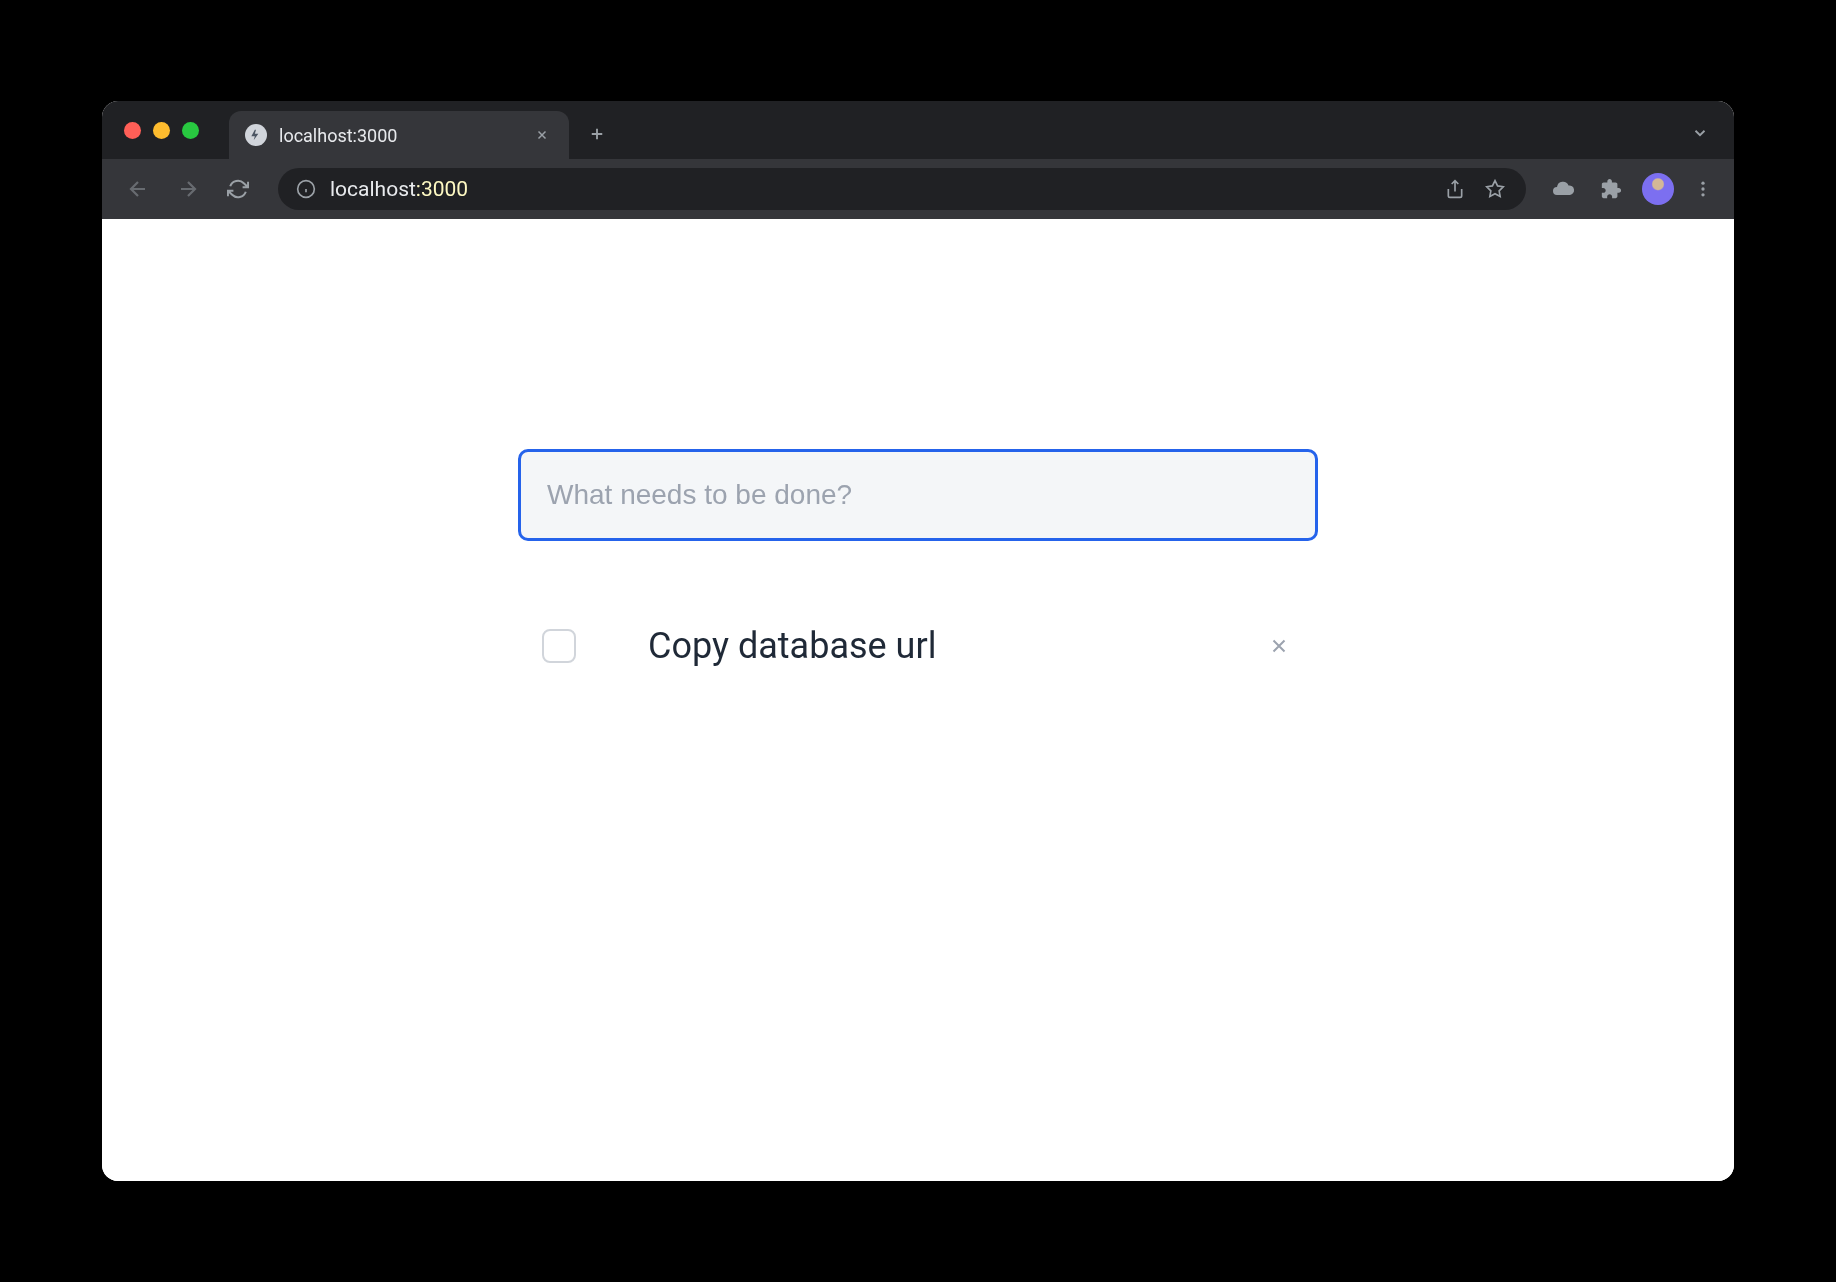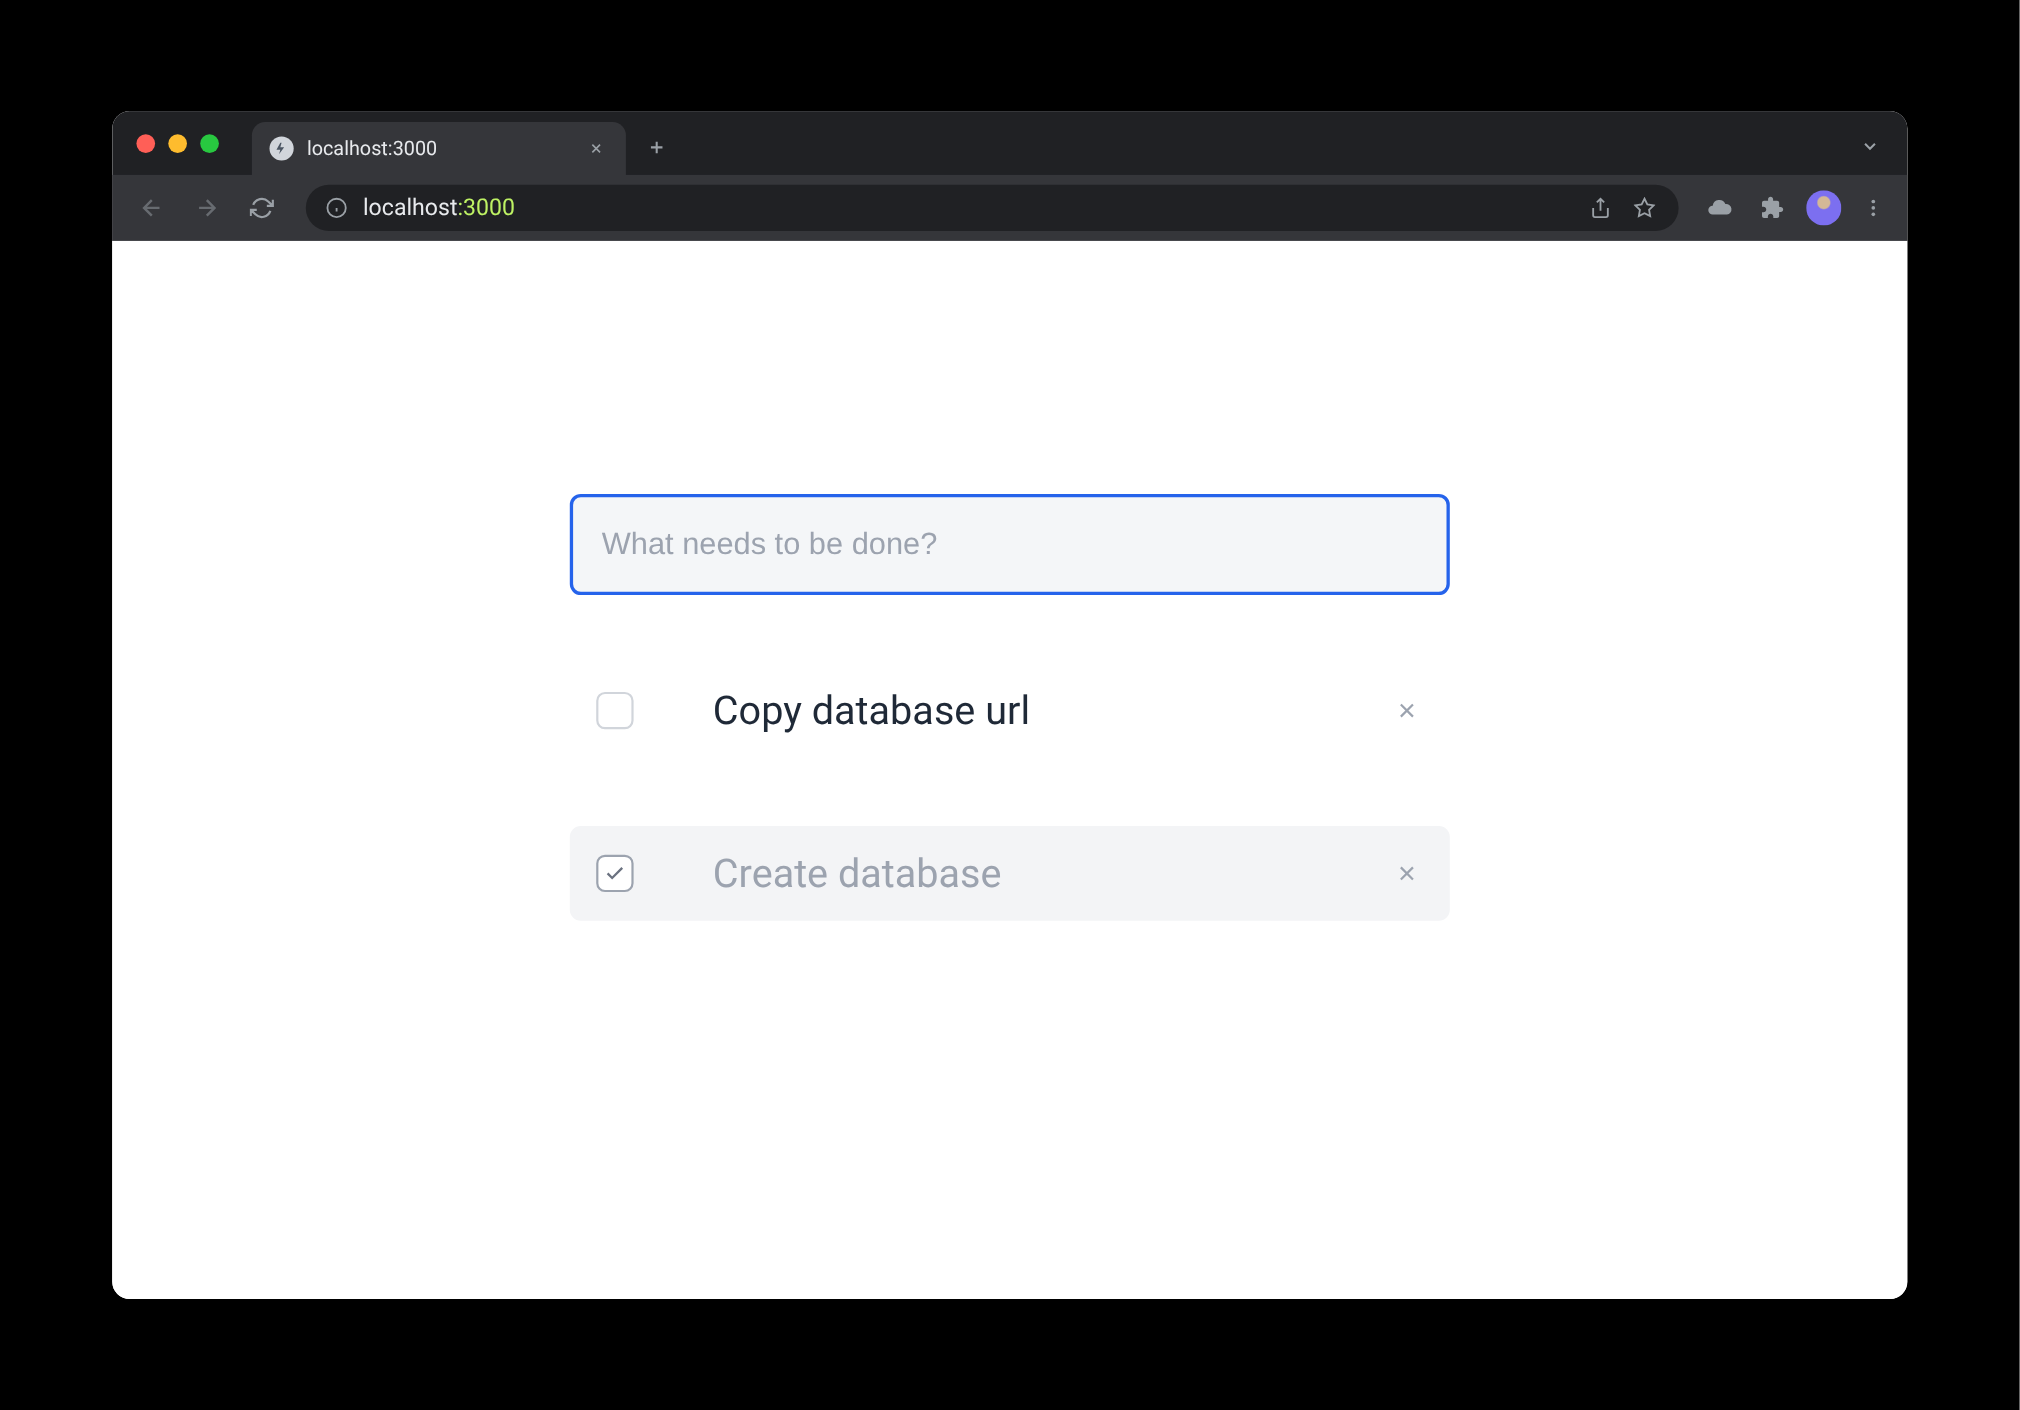--- a/index.html
+++ b/index.html
@@ -163,21 +163,21 @@
       display: flex;
       align-items: center;
     }
 
     .url-text {
       font-size: 21px;
       color: #e8eaed;
     }
 
     .url-text .url-path {
-      color: #bef264;
+      color: #fef9c3;
     }
 
     .address-actions {
       display: flex;
       gap: 14px;
       margin-left: auto;
       color: #9aa0a6;
     }
 
     .addr-action {
@@ -442,33 +442,18 @@
         <div class="todo-item">
           <div class="todo-checkbox"></div>
           <span class="todo-text">Copy database url</span>
           <div class="todo-delete">
             <svg width="22" height="22" viewBox="0 0 24 24" stroke="currentColor" stroke-width="2.2" fill="none">
                 <path d="M18 6L6 18M6 6l12 12"></path>
               </svg>
           </div>
         </div>
 
-        <div class="todo-item completed">
-          <div class="todo-checkbox">
-            <span class="check-mark">
-              <svg width="20" height="20" viewBox="0 0 24 24" stroke="currentColor" stroke-width="2.5" fill="none">
-                  <polyline points="20 6 9 17 4 12"></polyline>
-                </svg>
-            </span>
-          </div>
-          <span class="todo-text">Create database</span>
-          <div class="todo-delete">
-            <svg width="22" height="22" viewBox="0 0 24 24" stroke="currentColor" stroke-width="2.2" fill="none">
-                <path d="M18 6L6 18M6 6l12 12"></path>
-              </svg>
-          </div>
-        </div>
 
       </div>
     </div>
   </div>
 
 </div>
 
 </body></html>

